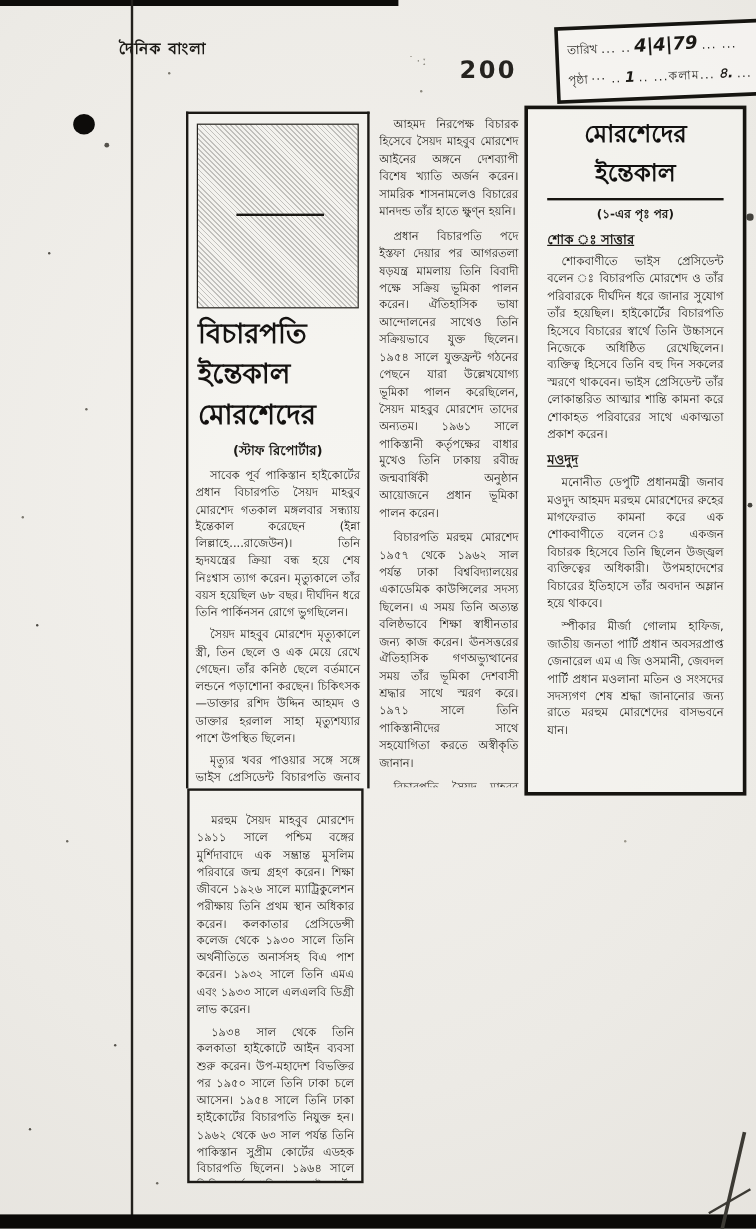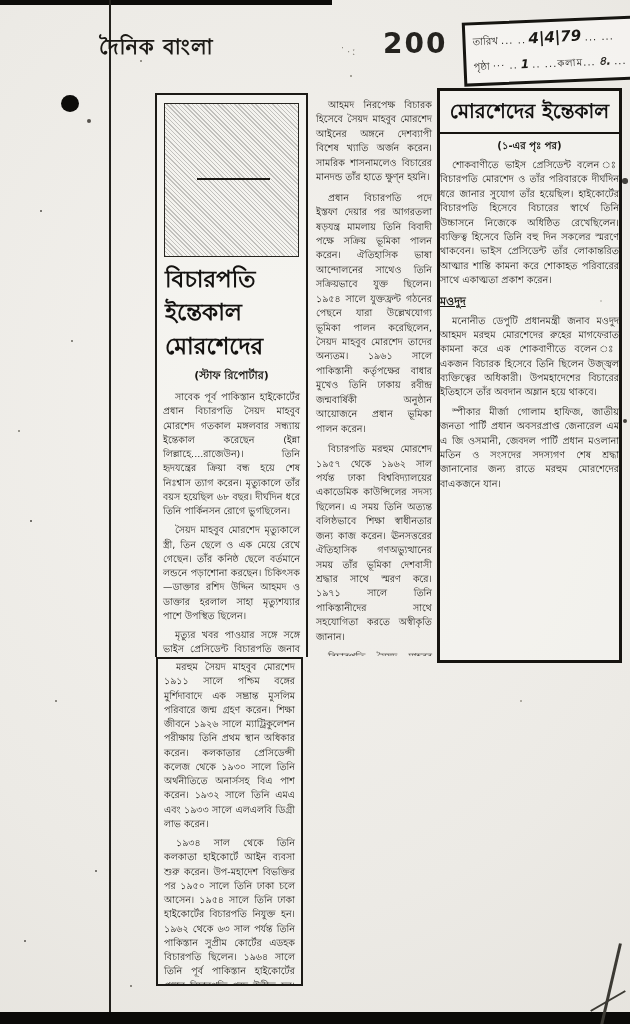--- a/index.html
+++ b/index.html
@@ -11,23 +11,23 @@
   }
   .speckles{position:absolute;left:0;top:0;width:2px;height:2px;background:#3a3833;border-radius:50%;
     box-shadow: 40px 210px 0 #55524c, 71px 340px 0 #6a675f, 30px 520px 0 #4c4943,
       88px 120px 0 1px #55524c, 55px 700px 0 #6a675f, 95px 870px 0 #55524c,
       140px 60px 0 #7a776e, 350px 75px 0 #8a877d, 520px 700px 0 #9a968b,
       600px 300px 0 #8a877d, 624px 180px 0 2px #44423d, 624px 420px 0 1px #44423d,
       18px 430px 0 #7a776e, 24px 940px 0 #55524c, 130px 985px 0 #6a675f;}
   .top-edge-bar{position:absolute;left:0;top:0;width:332px;height:5px;background:#0d0c0a;}
   .ledger-line{position:absolute;left:109px;top:0;width:2px;height:1014px;background:#23211d;}
   .punch-dot{position:absolute;left:61px;top:95px;width:18px;height:17px;background:#0d0c0a;border-radius:50%;}
-  .masthead{position:absolute;left:99px;top:31px;font-size:21px;font-weight:bold;letter-spacing:1px;}
+  .masthead{position:absolute;left:99px;top:31px;font-size:13px;font-weight:bold;letter-spacing:1px;}
   .faint-marks{position:absolute;left:340px;top:46px;font-size:10px;color:#8d8a81;letter-spacing:2px;}
-  .serial{position:absolute;left:383px;top:27px;font-size:28px;font-weight:bold;letter-spacing:2px;color:#25231f;}
+  .serial{position:absolute;left:383px;top:46px;font-size:20px;font-weight:bold;letter-spacing:2px;color:#25231f;}
   .date-box{
     position:absolute;left:463px;top:19px;width:156px;height:52px;
     border:3px solid #161511;transform:rotate(-2.4deg);padding:3px 7px;
     display:flex;flex-direction:column;justify-content:space-around;background:rgba(250,249,246,.6);
   }
   .date-row{display:flex;align-items:baseline;gap:3px;font-size:10px;white-space:nowrap;overflow:hidden;}
   .dots{color:#2a2824;font-size:10px;letter-spacing:1px;}
   .hand{font-size:15px;font-style:italic;font-weight:bold;transform:rotate(-1deg);}
   .hand-sm{font-size:12px;font-style:italic;font-weight:bold;}
 
@@ -54,36 +54,36 @@
   .headline{margin:2px 0 4px 2px;font-size:23px;line-height:1.45;font-weight:bold;color:#141210;}
   .headline span{display:block;}
   .byline{text-align:center;font-weight:bold;font-size:11px;margin:2px 0 4px 0;}
   .newsprint p{margin:0 0 5px 0;font-size:9.5px;line-height:1.5;text-align:justify;color:#24221d;text-indent:12px;}
   .newsprint p:first-child{text-indent:0;}
 
   
   .bio-box{
     position:absolute;left:156px;top:657px;width:147px;height:329px;
     border:2px solid #1c1a16;background:rgba(248,247,243,.5);
-    padding:1px 6px;box-sizing:border-box;overflow:hidden;
+    padding:19px 6px;box-sizing:border-box;overflow:hidden;
   }
   .bio-box p{margin:0 0 5px 0;font-size:9.5px;line-height:1.5;text-align:justify;color:#24221d;text-indent:12px;}
 
   
   .col-middle{
     position:absolute;left:313px;top:96px;width:122px;height:560px;
     padding:2px 3px;box-sizing:border-box;overflow:hidden;
   }
   .col-middle p{margin:0 0 6px 0;font-size:9.5px;line-height:1.52;text-align:justify;color:#24221d;text-indent:12px;}
 
   
   .clip-right{
     position:absolute;left:437px;top:88px;width:185px;height:575px;
     border:3px solid #161410;background:rgba(248,247,243,.5);
-    padding:5px 0;box-sizing:border-box;overflow:hidden;
+    padding:5px 16px;box-sizing:border-box;overflow:hidden;
   }
   .clip-right h2{margin:0;padding:0 0 3px 0;font-size:20px;font-weight:bold;text-align:center;
     border-bottom:2px solid #161410;color:#121110;}
   .subhead{text-align:center;font-size:10px;font-weight:bold;margin:4px 0 3px 0;}
   .lead-in{font-size:11px;font-weight:bold;margin:3px 0 2px 0;text-decoration:underline;}
   .clip-right p{margin:0 0 5px 0;font-size:9.6px;line-height:1.5;text-align:justify;color:#24221d;text-indent:12px;}
 
   .bottom-bar{position:absolute;left:0;top:1012px;width:630px;height:12px;background:#0b0a08;}
   .crease{position:absolute;left:606px;top:942px;width:3px;height:115px;background:#3c3a34;transform:rotate(13deg);}
   .crease2{position:absolute;left:588px;top:1000px;width:40px;height:2px;background:#3c3a34;transform:rotate(-30deg);}
@@ -145,23 +145,24 @@
     <p>আহমদ নিরপেক্ষ বিচারক হিসেবে সৈয়দ মাহবুব মোরশেদ আইনের অঙ্গনে দেশব্যাপী বিশেষ খ্যাতি অর্জন করেন। সামরিক শাসনামলেও বিচারের মানদন্ড তাঁর হাতে ক্ষুণ্ন হয়নি।</p>
     <p>প্রধান বিচারপতি পদে ইস্তফা দেয়ার পর আগরতলা ষড়যন্ত্র মামলায় তিনি বিবাদী পক্ষে সক্রিয় ভূমিকা পালন করেন। ঐতিহাসিক ভাষা আন্দোলনের সাথেও তিনি সক্রিয়ভাবে যুক্ত ছিলেন। ১৯৫৪ সালে যুক্তফ্রন্ট গঠনের পেছনে যারা উল্লেখযোগ্য ভূমিকা পালন করেছিলেন, সৈয়দ মাহবুব মোরশেদ তাদের অন্যতম। ১৯৬১ সালে পাকিস্তানী কর্তৃপক্ষের বাধার মুখেও তিনি ঢাকায় রবীন্দ্র জন্মবার্ষিকী অনুষ্ঠান আয়োজনে প্রধান ভূমিকা পালন করেন।</p>
     <p>বিচারপতি মরহুম মোরশেদ ১৯৫৭ থেকে ১৯৬২ সাল পর্যন্ত ঢাকা বিশ্ববিদ্যালয়ের একাডেমিক কাউন্সিলের সদস্য ছিলেন। এ সময় তিনি অত্যন্ত বলিষ্ঠভাবে শিক্ষা স্বাধীনতার জন্য কাজ করেন। ঊনসত্তরের ঐতিহাসিক গণঅভ্যুত্থানের সময় তাঁর ভূমিকা দেশবাসী শ্রদ্ধার সাথে স্মরণ করে। ১৯৭১ সালে তিনি পাকিস্তানীদের সাথে সহযোগিতা করতে অস্বীকৃতি জানান।</p>
     <p>বিচারপতি সৈয়দ মাহবুব মোরশেদ বিভিন্ন সামাজিক, সাংস্কৃতিক ও মানবিক সংস্থা ও সংগঠনের সাথে যুক্ত ছিলেন। এসব সংস্থা ও সংগঠনের মধ্যে রয়েছে বয়-স্কাউট সমিতি, আঞ্জুমানে মফিদুল ইসলাম, রেডক্রস সোসাইটি, লায়নস ক্লাব ও রোটারী ক্লাব। তিনি বাংলাদেশ-চীন ও বাংলাদেশ-ইরান মৈত্রী সমিতির পৃষ্ঠপোষক ছিলেন।</p>
 
   </div>
 
   <div class="clip-right">
     <h2>মোরশেদের ইন্তেকাল</h2>
     <div class="subhead">(১-এর পৃঃ পর)</div>
+    <div class="lead-in">শোক ঃ সাত্তার</div>
     <p>শোকবাণীতে ভাইস প্রেসিডেন্ট বলেন ঃ বিচারপতি মোরশেদ ও তাঁর পরিবারকে দীর্ঘদিন ধরে জানার সুযোগ তাঁর হয়েছিল। হাইকোর্টের বিচারপতি হিসেবে বিচারের স্বার্থে তিনি উচ্চাসনে নিজেকে অধিষ্ঠিত রেখেছিলেন। ব্যক্তিত্ব হিসেবে তিনি বহু দিন সকলের স্মরণে থাকবেন। ভাইস প্রেসিডেন্ট তাঁর লোকান্তরিত আত্মার শান্তি কামনা করে শোকাহত পরিবারের সাথে একাত্মতা প্রকাশ করেন।</p>
     <div class="lead-in">মওদুদ</div>
     <p>মনোনীত ডেপুটি প্রধানমন্ত্রী জনাব মওদুদ আহমদ মরহুম মোরশেদের রুহের মাগফেরাত কামনা করে এক শোকবাণীতে বলেন ঃ একজন বিচারক হিসেবে তিনি ছিলেন উজ্জ্বল ব্যক্তিত্বের অধিকারী। উপমহাদেশের বিচারের ইতিহাসে তাঁর অবদান অম্লান হয়ে থাকবে।</p>
-    <p>স্পীকার মীর্জা গোলাম হাফিজ, জাতীয় জনতা পার্টি প্রধান অবসরপ্রাপ্ত জেনারেল এম এ জি ওসমানী, জেবদল পার্টি প্রধান মওলানা মতিন ও সংসদের সদস্যগণ শেষ শ্রদ্ধা জানানোর জন্য রাতে মরহুম মোরশেদের বাএকজনে যান।</p>
+    <p>স্পীকার মীর্জা গোলাম হাফিজ, জাতীয় জনতা পার্টি প্রধান অবসরপ্রাপ্ত জেনারেল এম এ জি ওসমানী, জেবদল পার্টি প্রধান মওলানা মতিন ও সংসদের সদস্যগণ শেষ শ্রদ্ধা জানানোর জন্য রাতে মরহুম মোরশেদের বাসভবনে যান।</p>
 
   </div>
 
   <div class="bottom-bar"></div>
   <div class="crease"></div>
   <div class="crease2"></div>
 </div>
 
 </body></html>

